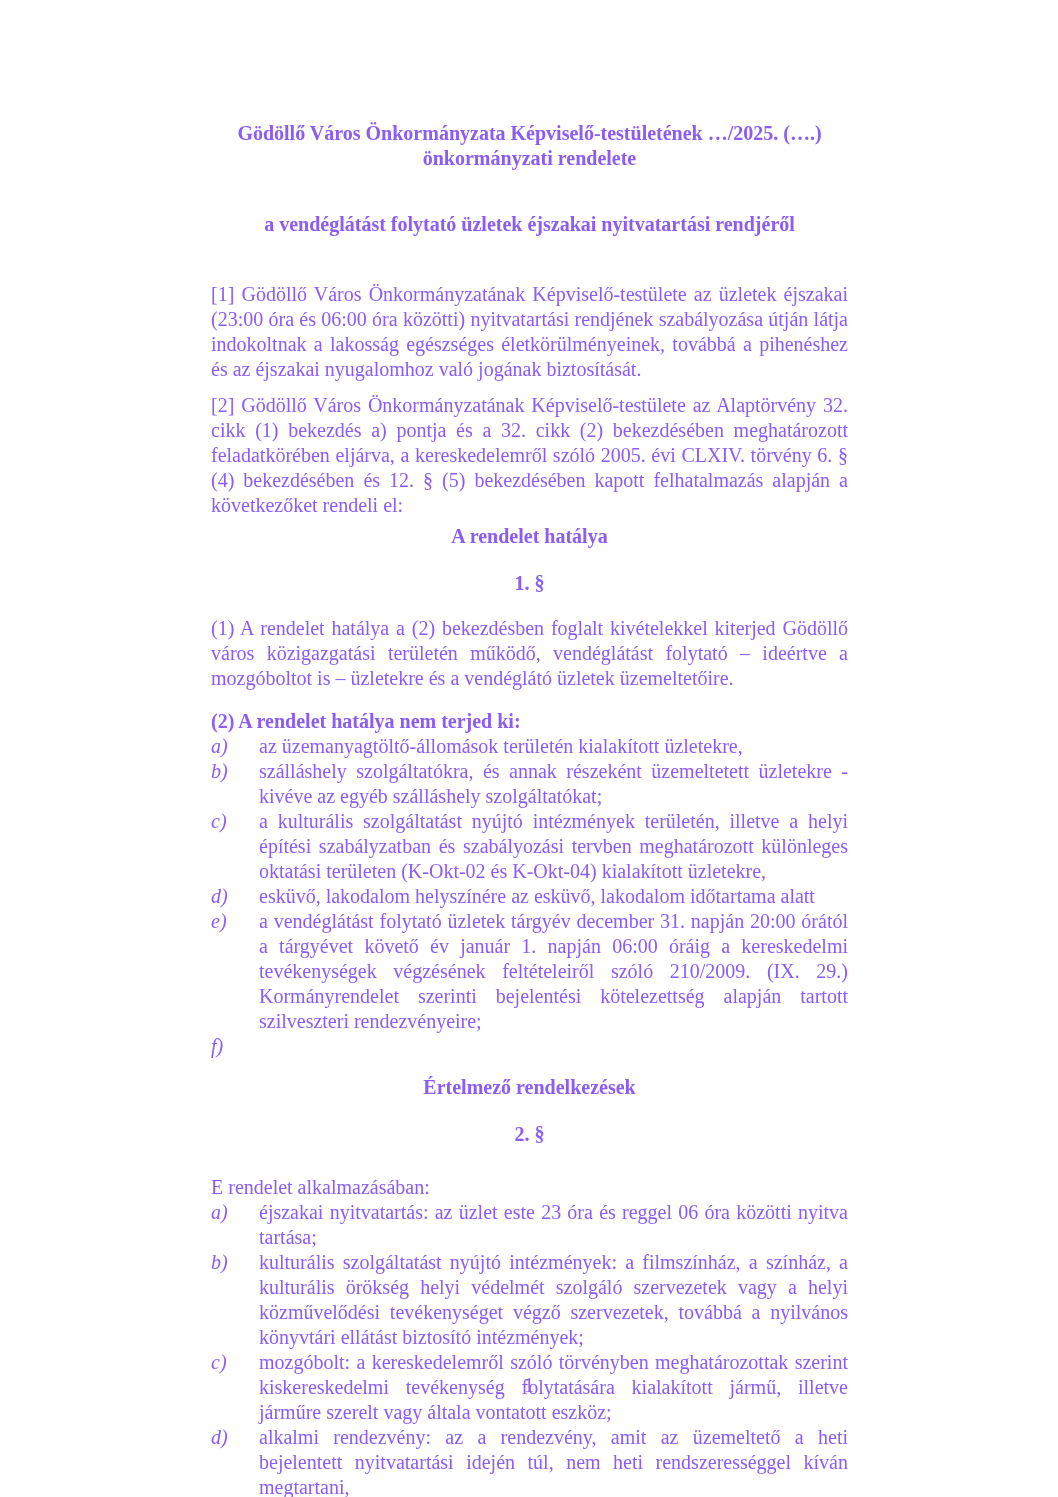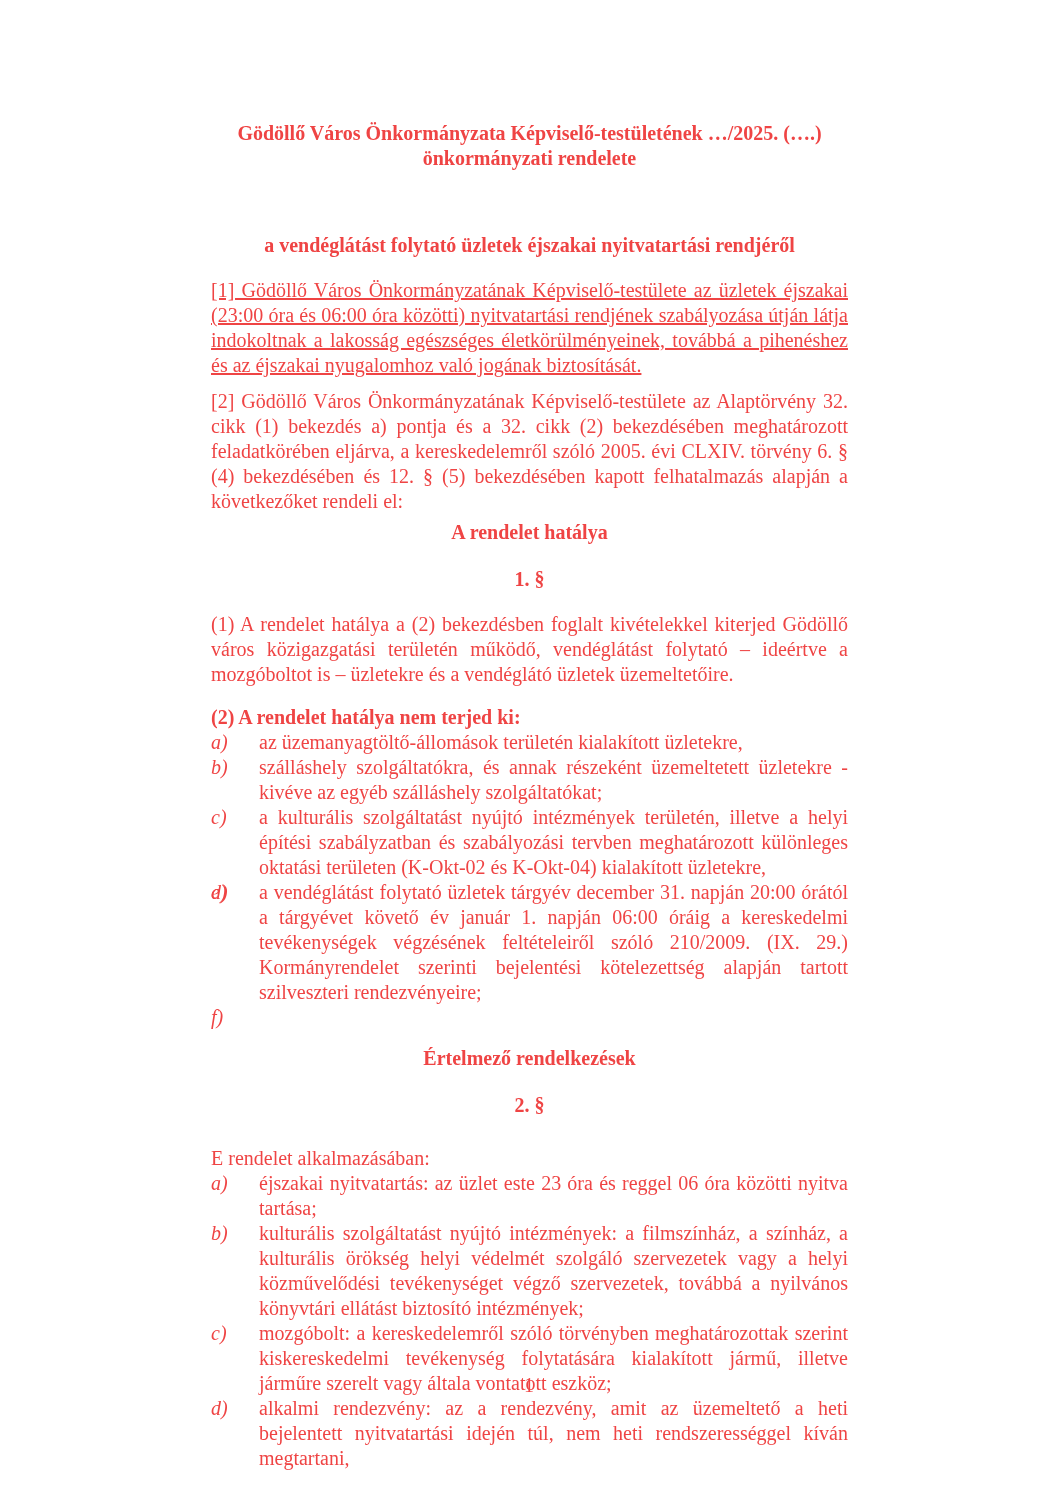--- a/index.html
+++ b/index.html
@@ -6,41 +6,41 @@
     margin: 0;
     padding: 0;
     background: #ffffff;
   }
   .page {
     position: relative;
     width: 836px;
     height: 1497px;
     margin: 0 auto;
     background: #ffffff;
-    color: #ef4444;
+    color: #8b5cf6;
     font-family: "Liberation Serif", "DejaVu Serif", serif;
     font-size: 20px;
     line-height: 25px;
     box-sizing: border-box;
     padding: 121px 99px 0 100px;
     overflow: hidden;
   }
   .heading {
     font-weight: bold;
     text-align: center;
     margin: 0;
     font-size: 20px;
     line-height: 25px;
   }
-  .doc-subtitle   { margin-top: 62px; }
+  .doc-subtitle   { margin-top: 41px; }
   .body-para {
     margin: 0;
     text-align: justify;
   }
-  .para-1         { margin-top: 20px; text-decoration: underline; }
+  .para-1         { margin-top: 45px; }
   .para-2         { margin-top: 11px; }
   .h-scope        { margin-top: 6px; }
   .h-sec1         { margin-top: 22px; }
   .para-s1-1      { margin-top: 20px; }
   .para-s1-2intro { margin-top: 18px; font-weight: bold; }
   .h-interp       { margin-top: 41px; }
   .h-sec2         { margin-top: 22px; }
   .para-s2-intro  { margin-top: 28px; }
   .item-list {
     margin: 0;
@@ -96,20 +96,21 @@
     <div class="list-item">
       <span class="list-letter">b)</span>
       <span>szálláshely szolgáltatókra, és annak részeként üzemeltetett üzletekre - kivéve az egyéb szálláshely szolgáltatókat;</span>
     </div>
     <div class="list-item">
       <span class="list-letter">c)</span>
       <span>a kulturális szolgáltatást nyújtó intézmények területén, illetve a helyi építési szabályzatban és szabályozási tervben meghatározott különleges oktatási területen (K-Okt-02 és K-Okt-04) kialakított üzletekre,</span>
     </div>
     <div class="list-item">
       <span class="list-letter">d)</span>
+      <span>esküvő, lakodalom helyszínére az esküvő, lakodalom időtartama alatt</span>
     </div>
     <div class="list-item">
       <span class="list-letter">e)</span>
       <span>a vendéglátást folytató üzletek tárgyév december 31. napján 20:00 órától a tárgyévet követő év január 1. napján 06:00 óráig a kereskedelmi tevékenységek végzésének feltételeiről szóló 210/2009. (IX. 29.) Kormányrendelet szerinti bejelentési kötelezettség alapján tartott szilveszteri rendezvényeire;</span>
     </div>
     <div class="list-item">
       <span class="list-letter">f)</span>
     </div>
   </div>
 

